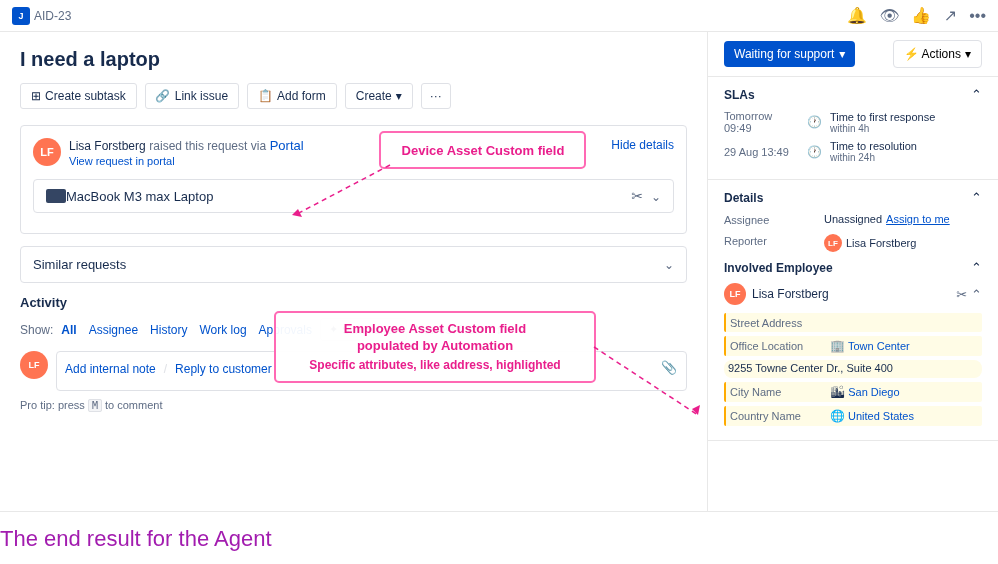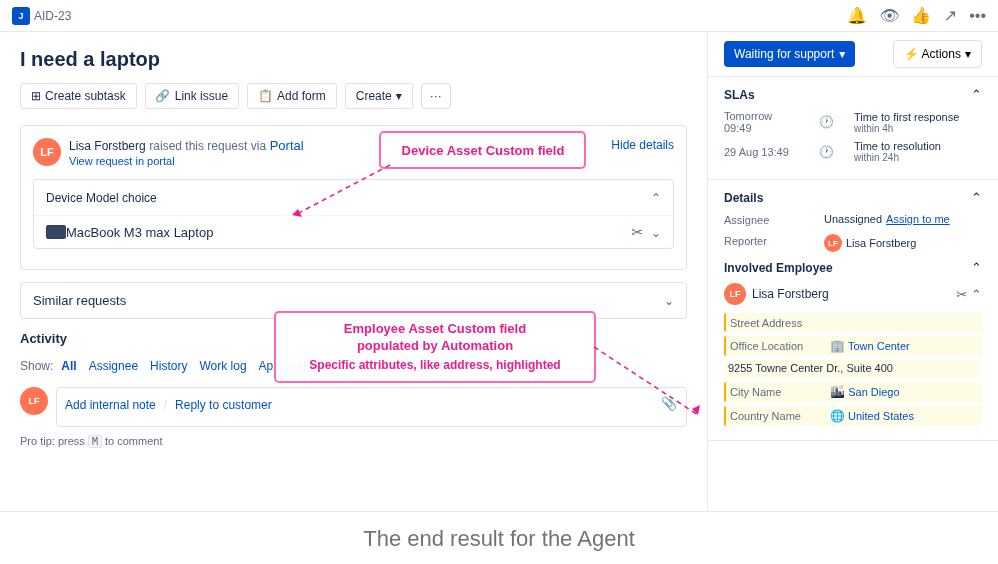--- a/index.html
+++ b/index.html
@@ -342,21 +342,21 @@
       margin-bottom: 8px;
     }
     .panel-section-title {
       font-size: 12px;
       font-weight: 600;
       color: #172b4d;
     }
     .sla-row {
       display: flex;
       align-items: center;
-      gap: 20px;
+      gap: 8px;
       margin-bottom: 6px;
     }
     .sla-time {
       font-size: 11px;
       color: #5e6c84;
       width: 75px;
       flex-shrink: 0;
     }
     .sla-clock {
       color: #5e6c84;
@@ -441,23 +441,22 @@
       border-left: 2px solid #ffab00;
     }
     .detail-row.highlight-row {
       padding: 2px 4px;
       border-radius: 2px;
       margin-bottom: 4px;
     }
 
     
     .bottom-tagline {
-      text-align: center;
       font-size: 22px;
-      color: #737373;
+      color: #a21caf;
       padding: 14px 0 8px;
       font-weight: 400;
       border-top: 1px solid #e8e8e8;
     }
 
     
     .overlay-svg {
       position: absolute;
       top: 0; left: 0;
       pointer-events: none;
@@ -566,24 +565,20 @@
               <span style="font-size:12px; color:#172b4d; font-weight:500;">Lisa Forstberg</span>
               <span style="font-size:12px; color:#5e6c84;">raised this request via</span>
               <a class="portal-link" href="#">Portal</a>
               <a class="view-portal-link" href="#">View request in portal</a>
             </div>
           </div>
           <button class="hide-details-btn">Hide details</button>
         </div>
 
         <div class="field-section">
-          <div class="field-header">
-            <span class="field-label">Device Model choice</span>
-            <span class="chevron-up"></span>
-          </div>
           <div class="field-content">
             <div class="device-item">
               <div class="device-icon"></div>
               <span>MacBook M3 max Laptop</span>
             </div>
             <div class="field-actions">
               <span style="font-size:14px; color:#5e6c84;">✂</span>
               <span class="chevron"></span>
             </div>
           </div>

